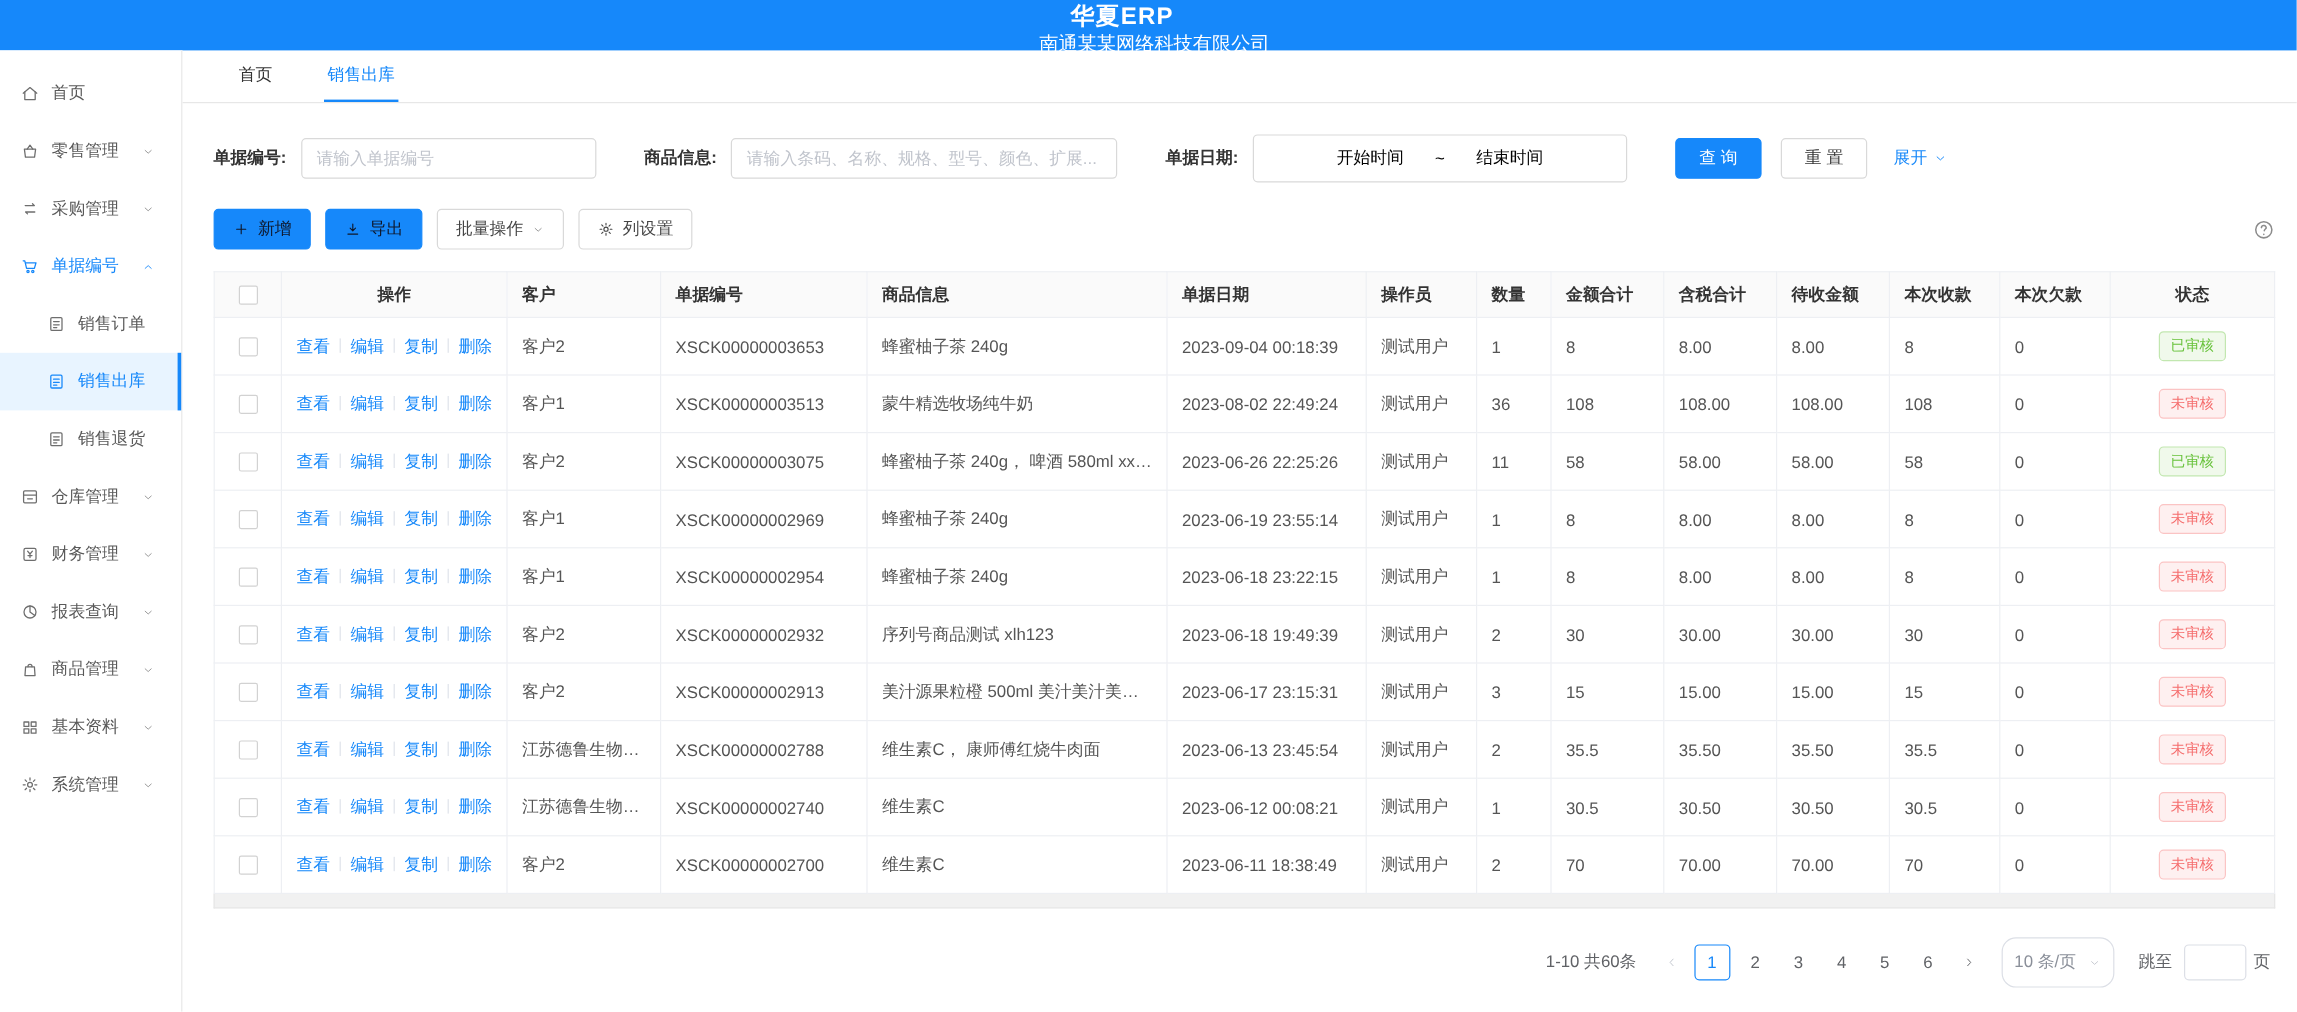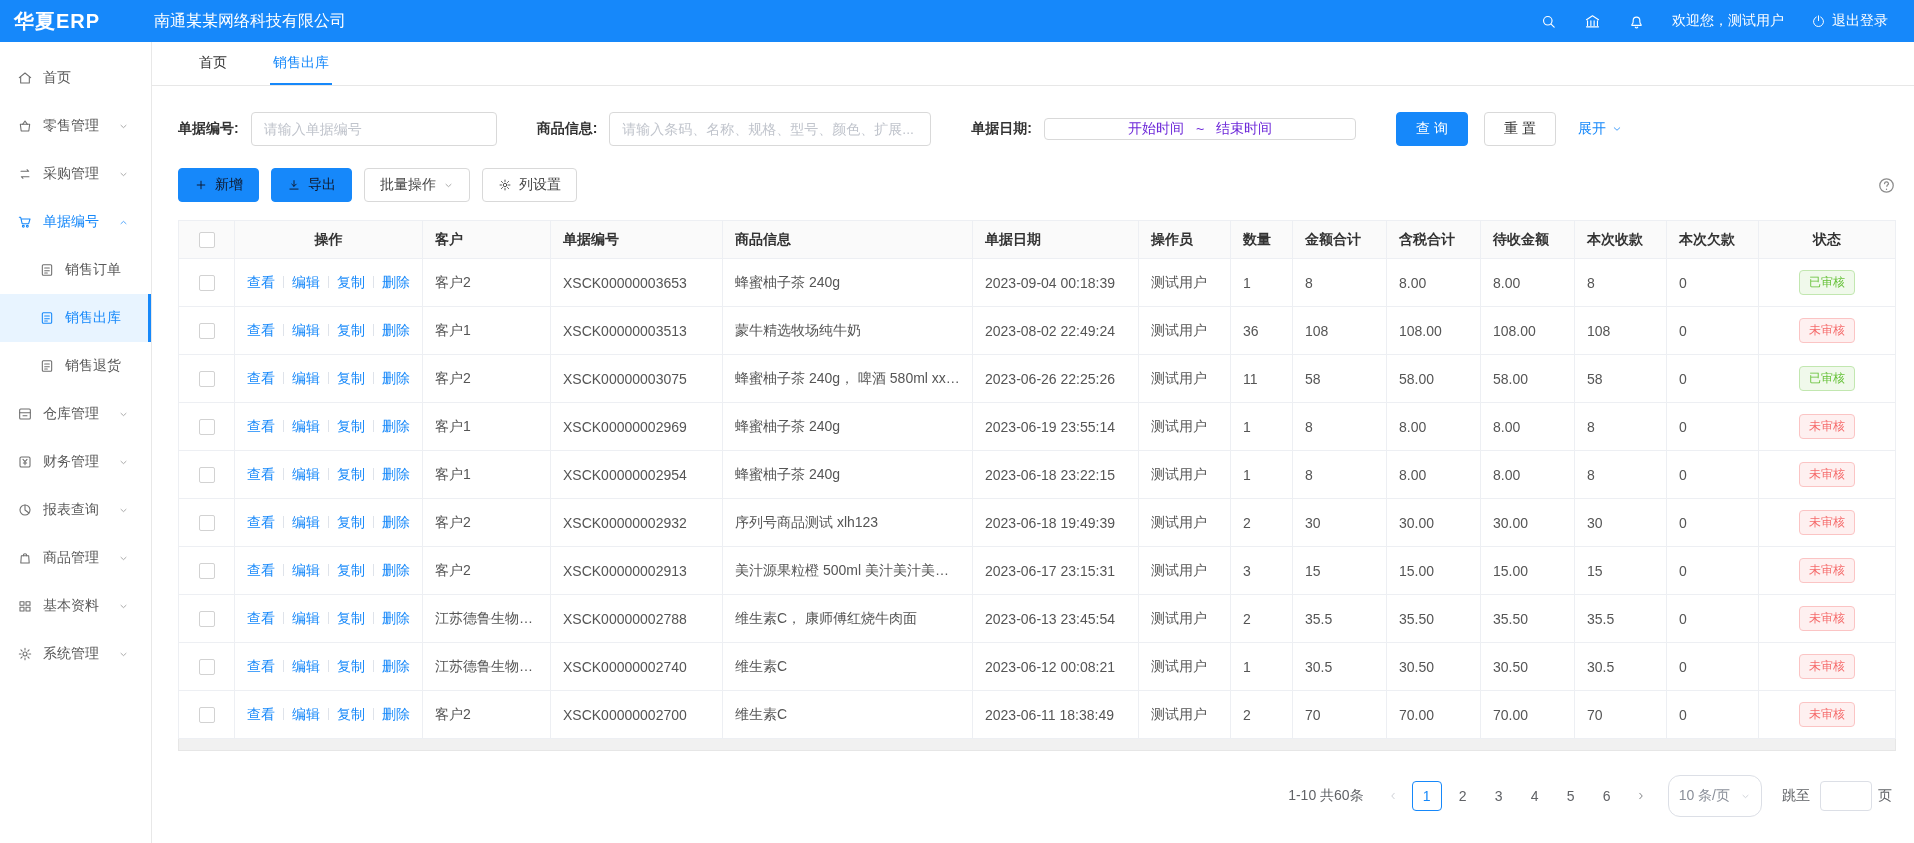--- a/index.html
+++ b/index.html
@@ -5,21 +5,21 @@
   * { box-sizing: border-box; }
   html,body { margin:0; padding:0; }
   body {
     width:1914px; height:843px; overflow:hidden; background:#fff;
     font-family:"Liberation Sans","DejaVu Sans",sans-serif; color:#333; font-size:14px;
   }
   .icon { display:inline-flex; width:16px; height:16px; flex:0 0 auto; }
   .icon svg { width:100%; height:100%; }
 
   
-  .topbar { height:42px; background:#1688fa; color:#fff; display:flex; align-items:center; padding:0 26px 0 14px; }
+  .topbar { height:42px; background:#1688fa; color:#fff; display:flex; align-items:center; padding:0 26px 0 14px;flex-direction:column; }
   .logo { font-size:20px; font-weight:bold; letter-spacing:1px; width:118px; cursor:pointer; }
   .company { font-size:16px; margin-left:22px; }
   .topbar-right { margin-left:auto; display:flex; align-items:center; gap:27px; font-size:14px; }
   .tb-icon { width:17px; height:17px; cursor:pointer; }
   .logout { display:flex; align-items:center; gap:6px; cursor:pointer; }
   .logout .icon { width:15px; height:15px; }
 
   
   .sidebar { position:absolute; left:0; top:42px; bottom:0; width:152px; background:#fff;
              border-right:1px solid #e8e8e8; padding-top:12px; }
@@ -44,23 +44,23 @@
   .content { padding:0 18px 0 26px; }
 
   
   .filterbar { margin-top:26px; display:flex; align-items:center; }
   .f-item { display:flex; align-items:center; margin-right:40px; }
   .f-item label { font-weight:bold; color:#333; margin-right:12px; white-space:nowrap; }
   .f-input { height:34px; border:1px solid #d9d9d9; border-radius:4px; padding:0 12px;
              font-size:14px; color:#333; outline:none; font-family:inherit; }
   .f-input::placeholder { color:#c0c4cc; }
   .w1 { width:246px; } .w2 { width:322px; }
-  .date-range { width:312px; height:22px; border:1px solid #d9d9d9; border-radius:4px;
-                display:flex; align-items:center; justify-content:center; gap:12px;
-                color:#6d28d9; cursor:pointer; }
+  .date-range { width:312px; height:40px; border:1px solid #d9d9d9; border-radius:4px;
+                display:flex; align-items:center; justify-content:center; gap:26px;
+                color:#000000; cursor:pointer; }
   .btn { height:34px; border-radius:4px; padding:0 15px; font-size:14px; cursor:pointer;
          font-family:inherit; letter-spacing:4px; text-indent:4px; }
   .btn.primary { background:#1688fa; border:1px solid #1688fa; color:#ffffff; }
   .btn.default { background:#fff; border:1px solid #d9d9d9; color:#333; }
   .filterbar .primary { margin-right:16px; }
   .expand { color:#1688fa; display:flex; align-items:center; gap:5px; margin-left:22px; cursor:pointer; }
   .expand .icon { width:12px; height:12px; }
 
   
   .toolbar { margin-top:22px; display:flex; align-items:center; gap:12px; }

